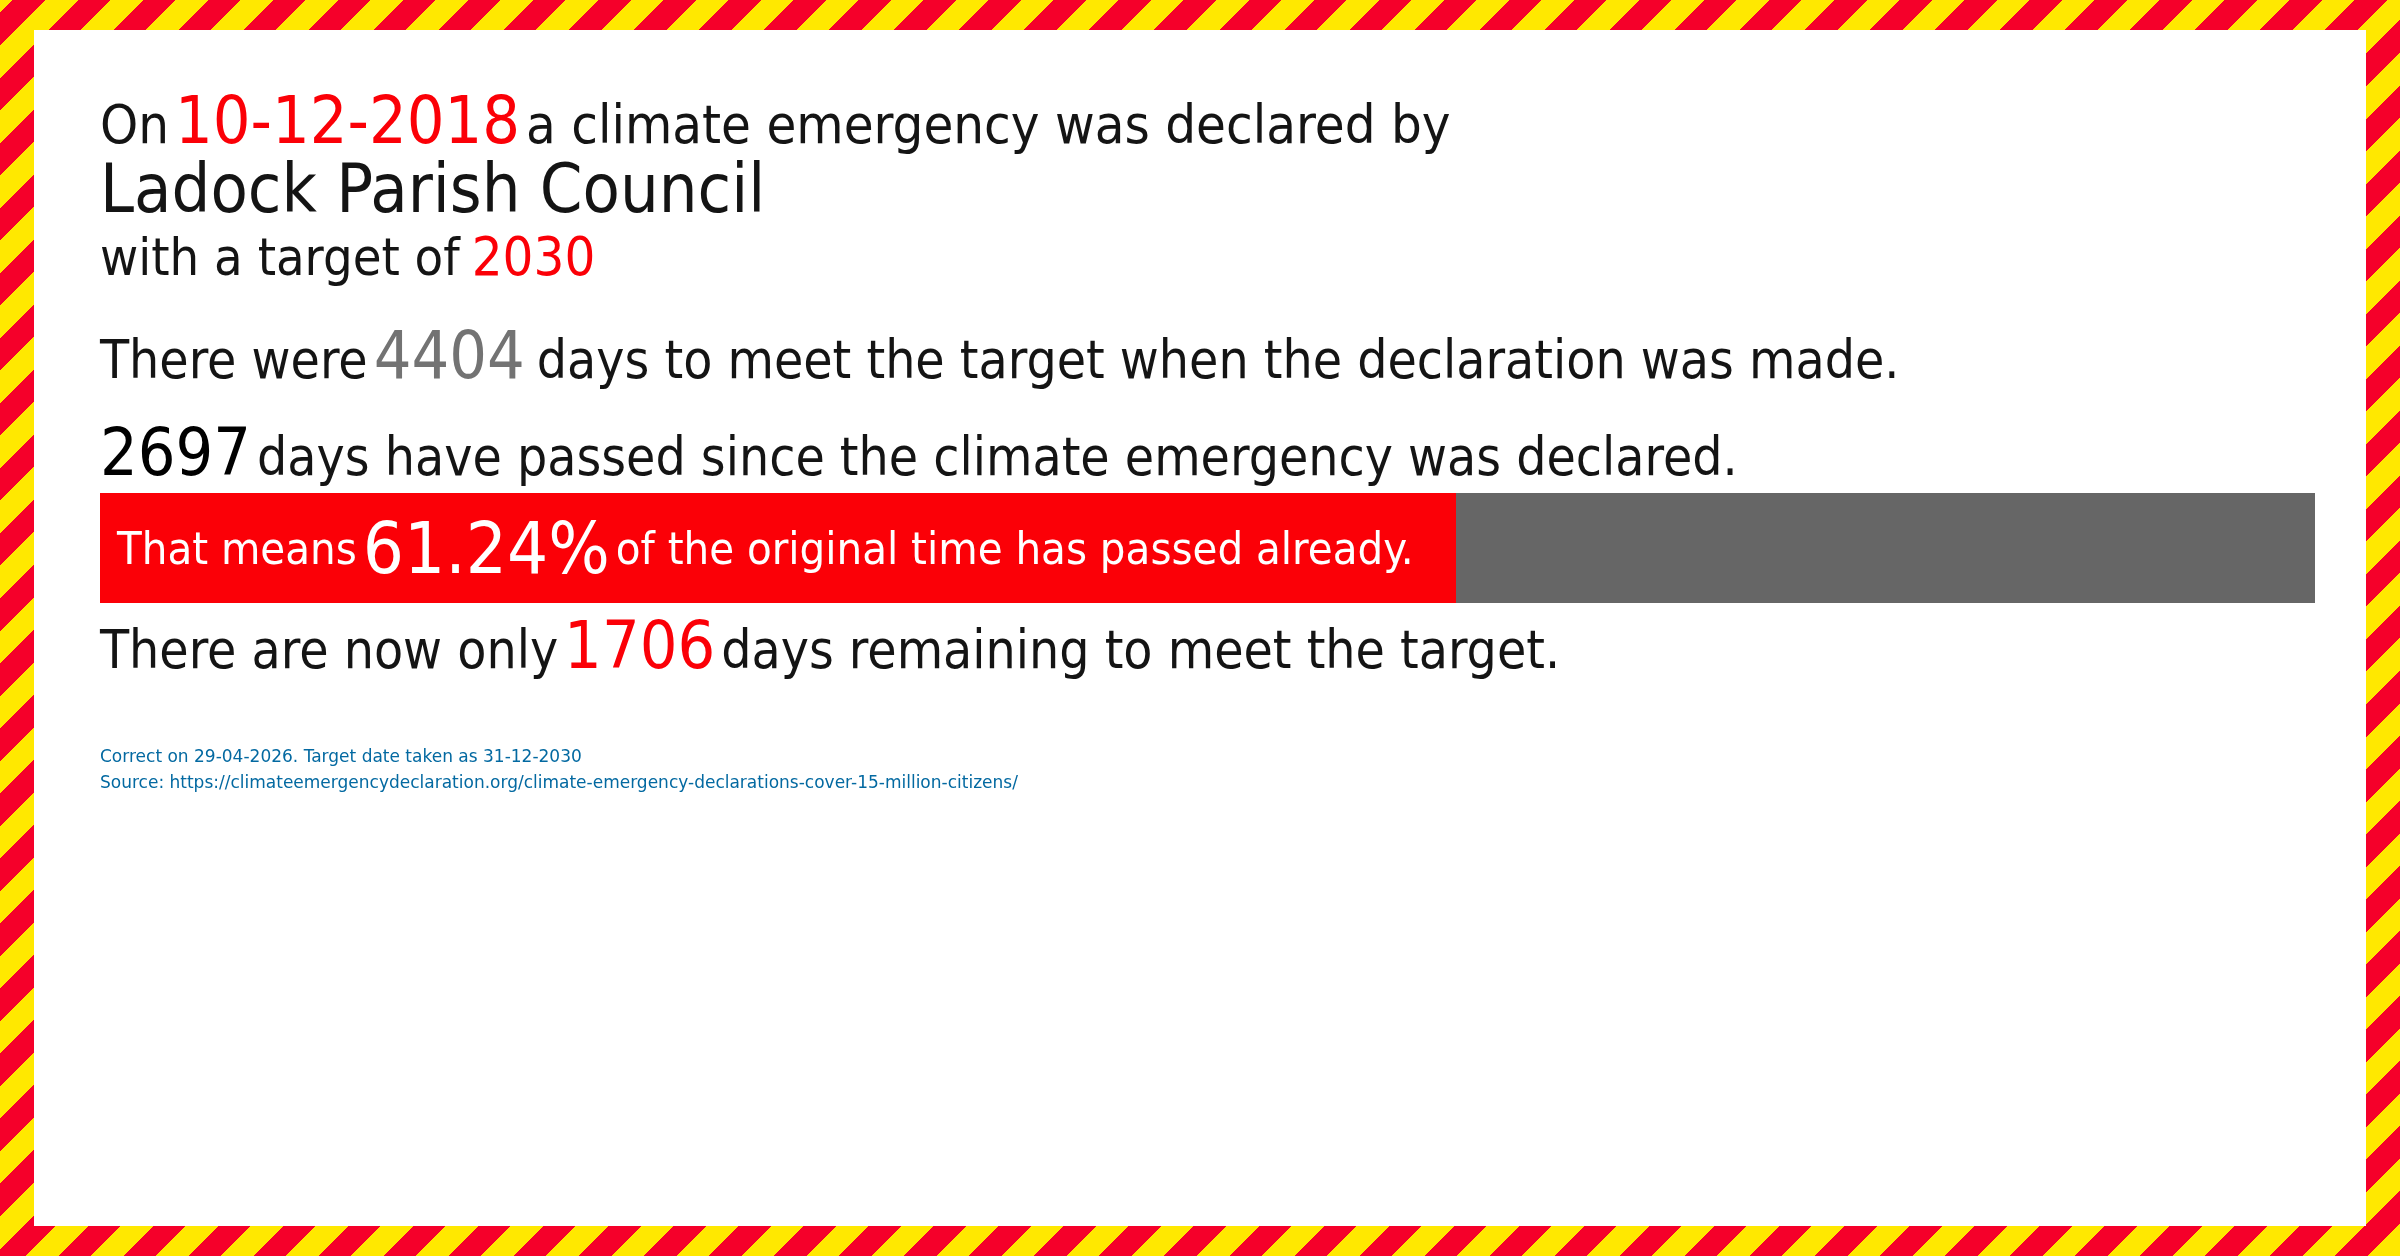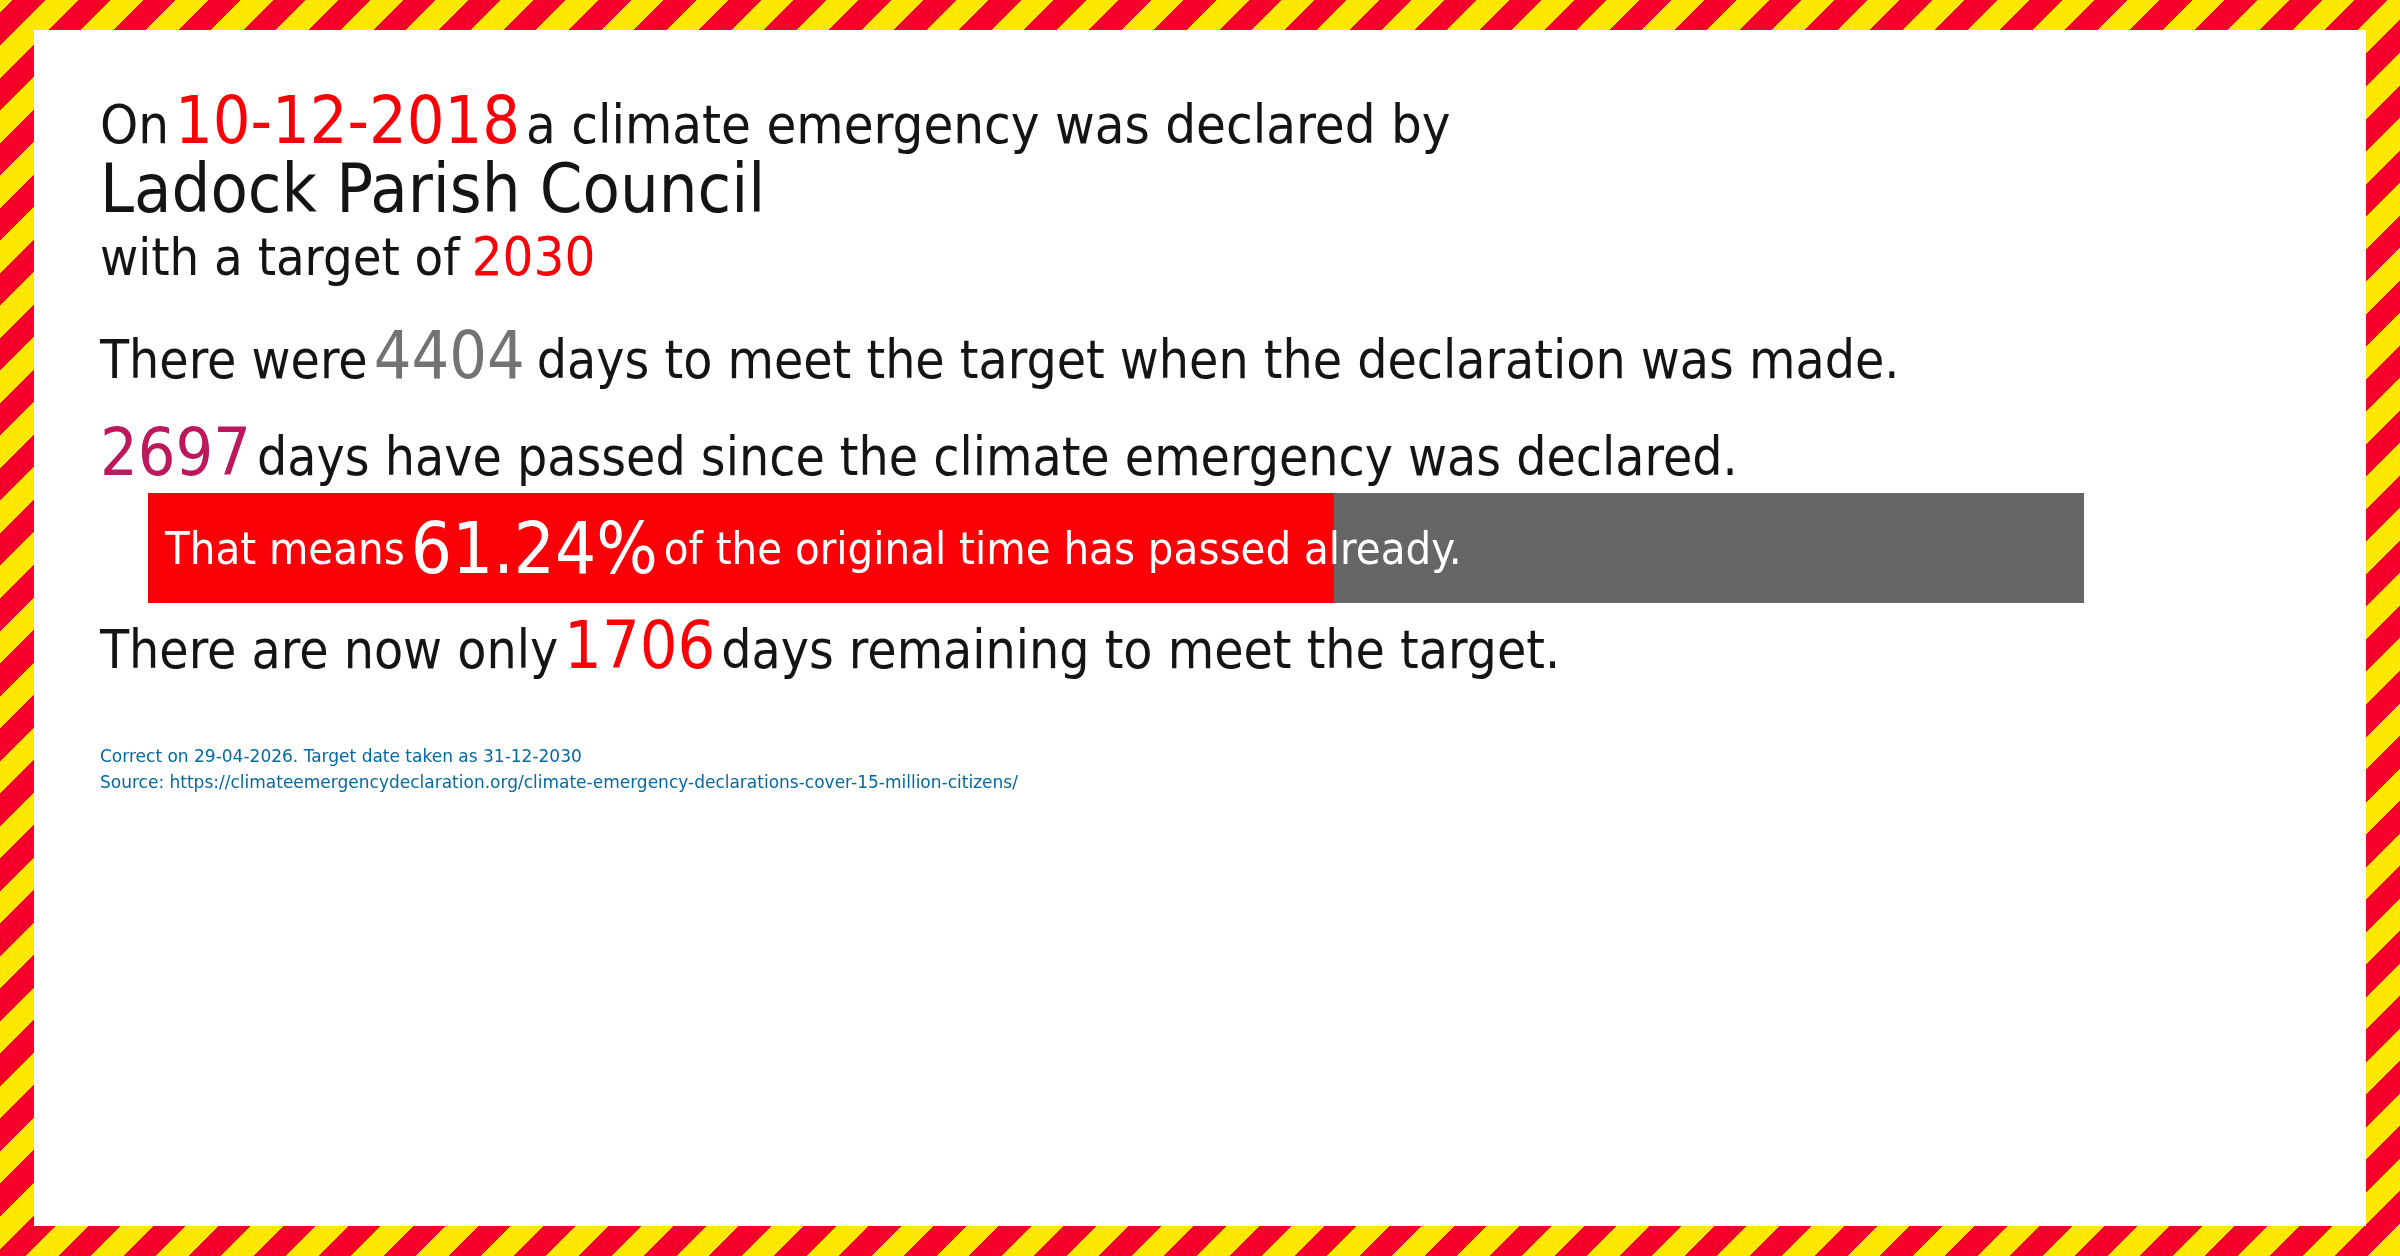--- a/index.html
+++ b/index.html
@@ -102,34 +102,33 @@
 
   
   #line-passed {
     position: absolute;
     left: 0;
     top: 390px;
     font-size: 53px;
   }
   #line-passed .big-red {
     font-size: 66px;
-    color: #be185d;
+    color: #000000;
     margin-top: 44px;
   }
 
   
   #progress-bar {
     position: absolute;
     left: 0;
     top: 463px;
-    width: 1936px;
+    width: 2215px;
     height: 110px;
     background: #666666;
     overflow: hidden;
-    margin-left: 48px;
   }
   #progress-fill {
     position: absolute;
     left: 0;
     top: 0;
     height: 100%;
     background: #fb0007;
   }
   #progress-label {
     position: absolute;

